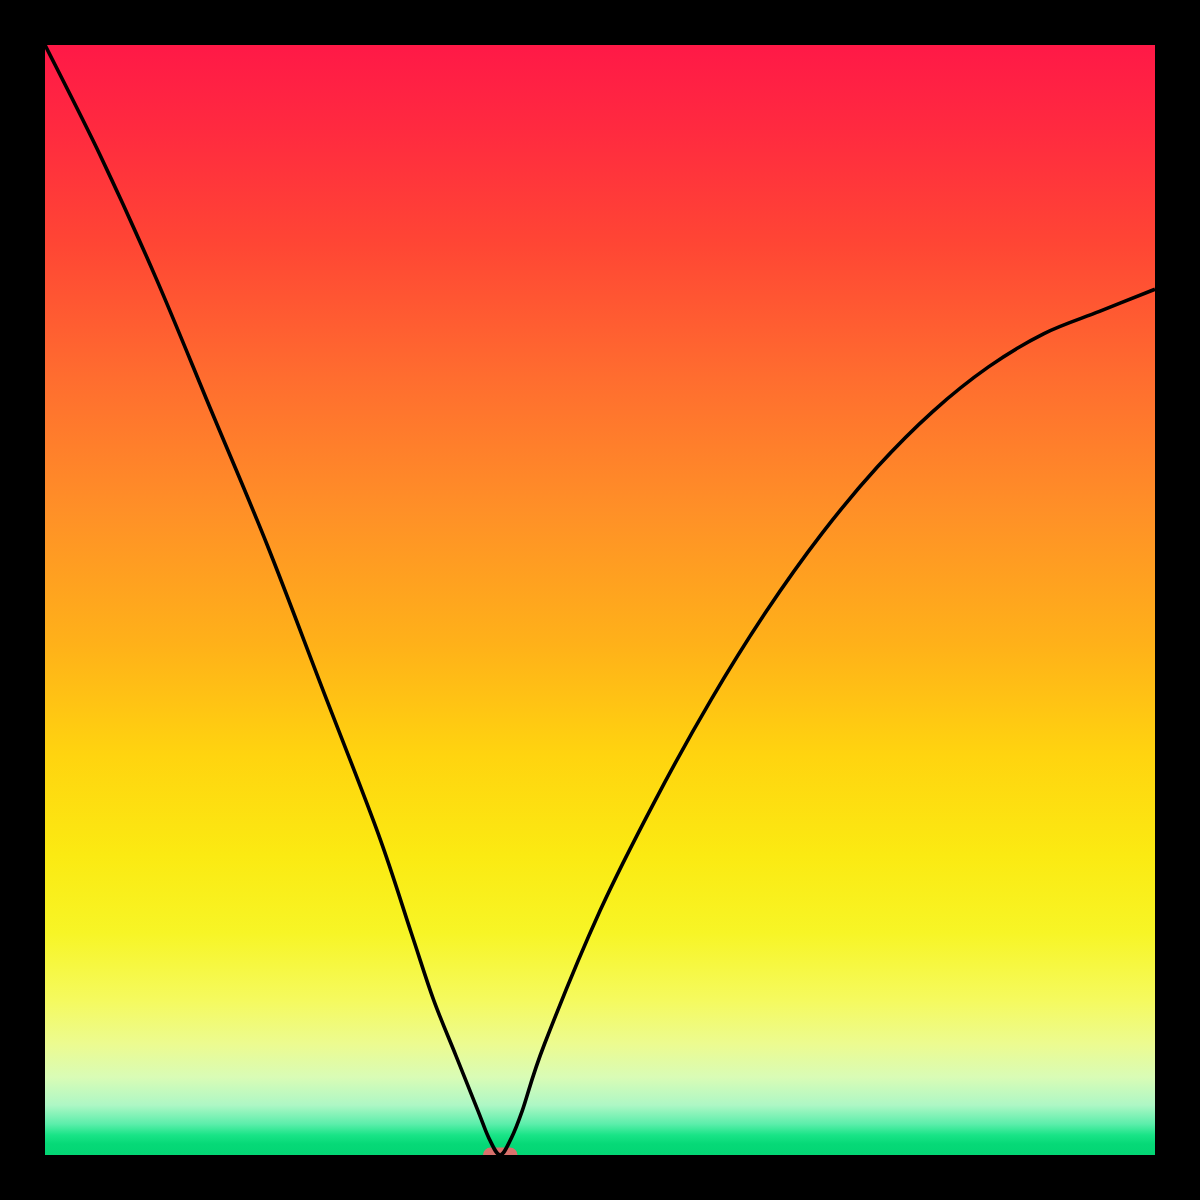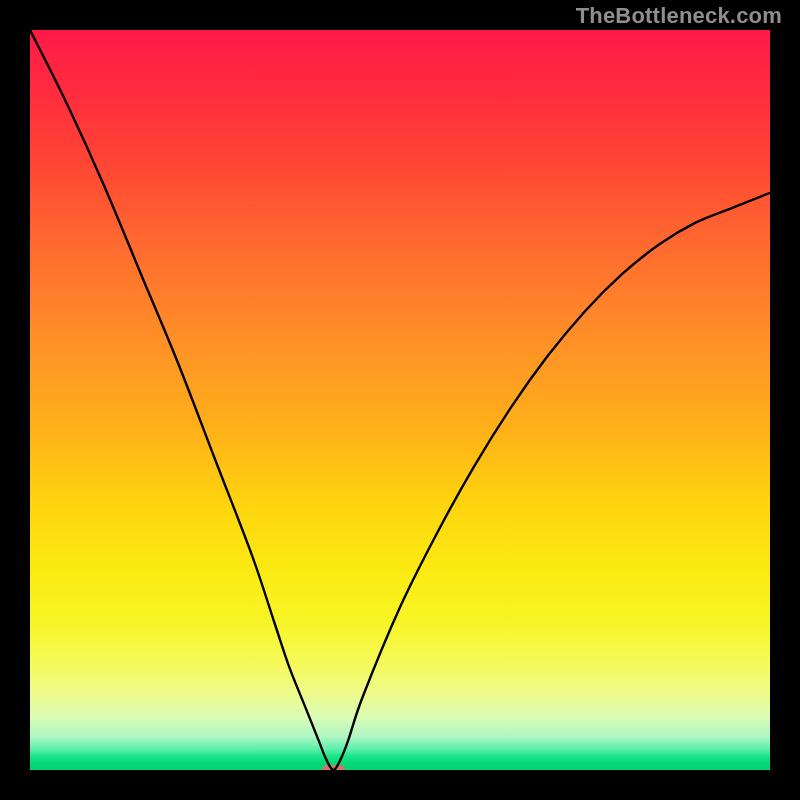--- a/index.html
+++ b/index.html
@@ -64,21 +64,20 @@
   }
   svg.curve {
     position: absolute;
     inset: 0;
   }
 </style>
 </head>
 <body>
 
 <div class="frame">
-  <div class="watermark">TheBottleneck.com</div>
 
   <div class="plot-area">
     <div class="gradient"></div>
 
     <div id="marker" class="marker" style="left: 291.56px; top: 734.82px; width: 23.68px; height: 10.36px;"></div>
 
     <svg class="curve" id="curve-svg" viewBox="0 0 740 740" preserveAspectRatio="none">
       <path id="curve-path" d="M 0 0 C 6.166666666666667 12.333333333333334, 24.666666666666664 48.10000000000001, 37 74 C 49.333333333333336 99.89999999999999, 61.666666666666664 127.03333333333332, 74 155.39999999999998 C 86.33333333333333 183.76666666666665, 98.66666666666667 214.6, 111 244.2 C 123.33333333333333 273.79999999999995, 135.66666666666666 302.16666666666663, 148 332.99999999999994 C 160.33333333333334 363.83333333333326, 172.66666666666666 397.1333333333333, 185 429.2 C 197.33333333333334 461.26666666666665, 212.13333333333333 498.26666666666665, 222 525.4 C 231.86666666666667 552.5333333333333, 238.03333333333336 573.5, 244.20000000000002 592 C 250.36666666666667 610.5, 254.06666666666666 622.8333333333333, 259 636.4 C 263.93333333333334 649.9666666666667, 268.8666666666667 661.0666666666666, 273.8 673.4 C 278.73333333333335 685.7333333333333, 284.90000000000003 701.15, 288.6 710.4 C 292.3 719.65, 293.53333333333336 723.9666666666667, 296 728.9 C 298.46666666666664 733.8333333333333, 300.9333333333333 740, 303.4 740 C 305.8666666666667 740, 308.33333333333337 733.8333333333333, 310.8 728.9 C 313.26666666666665 723.9666666666667, 314.5 720.8833333333333, 318.2 710.4 C 321.9 699.9166666666666, 324.3666666666667 688.2, 333 666 C 341.6333333333333 643.8, 357.66666666666663 604.3333333333334, 370 577.2 C 382.33333333333337 550.0666666666667, 394.66666666666674 526.6333333333333, 407.00000000000006 503.2 C 419.33333333333337 479.76666666666665, 431.6666666666667 457.56666666666666, 444 436.6 C 456.3333333333333 415.6333333333334, 468.6666666666667 395.90000000000003, 481 377.40000000000003 C 493.3333333333333 358.90000000000003, 505.6666666666667 341.6333333333333, 518 325.59999999999997 C 530.3333333333334 309.5666666666666, 542.6666666666666 294.76666666666665, 555 281.2 C 567.3333333333334 267.6333333333333, 579.6666666666666 255.29999999999998, 592 244.2 C 604.3333333333334 233.1, 616.6666666666666 223.23333333333335, 629 214.60000000000002 C 641.3333333333334 205.9666666666667, 653.6666666666666 198.56666666666663, 666 192.39999999999998 C 678.3333333333334 186.23333333333332, 690.6666666666666 182.53333333333336, 703 177.60000000000002 C 715.3333333333334 172.66666666666669, 733.8333333333334 165.26666666666662, 740 162.79999999999995" fill="none" stroke="#000" stroke-width="2.4"></path>
     </svg>
   </div>

